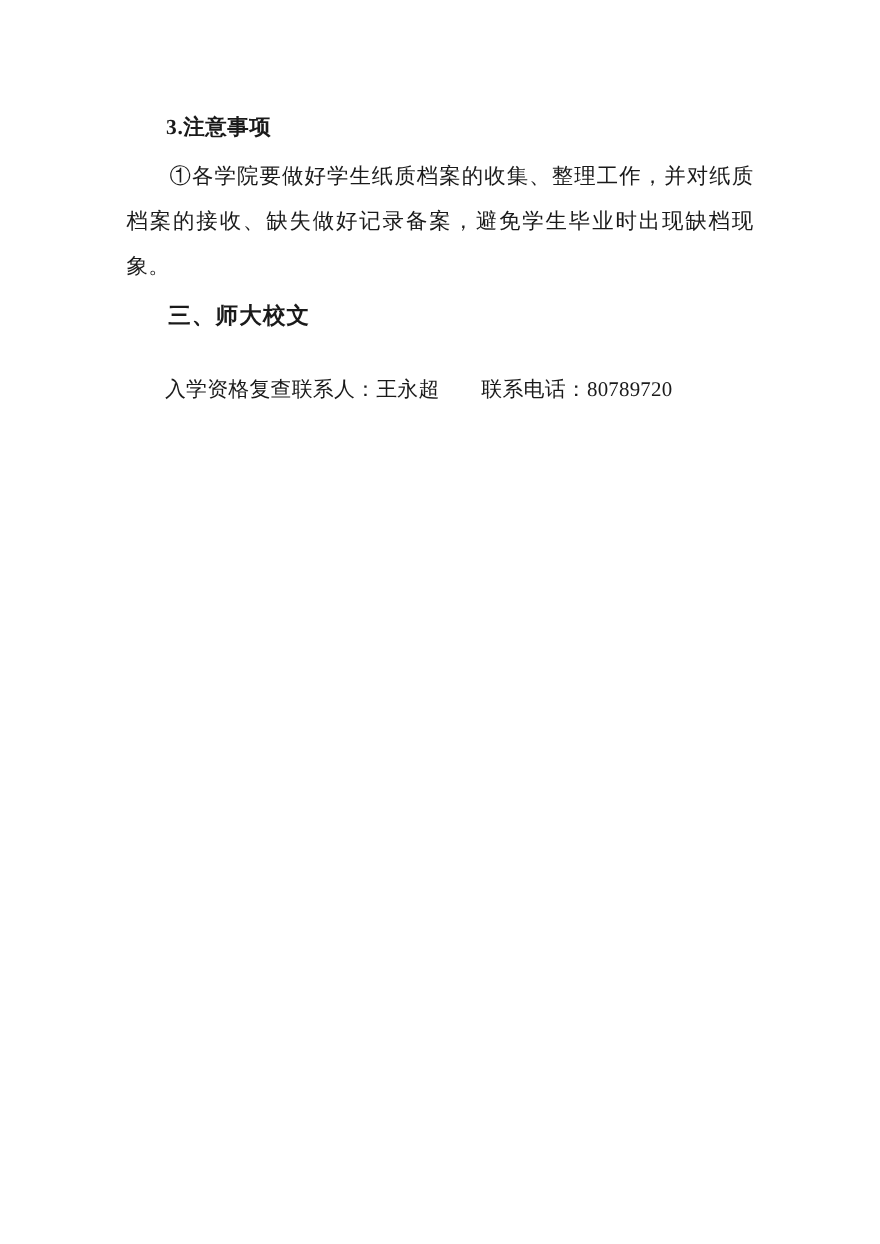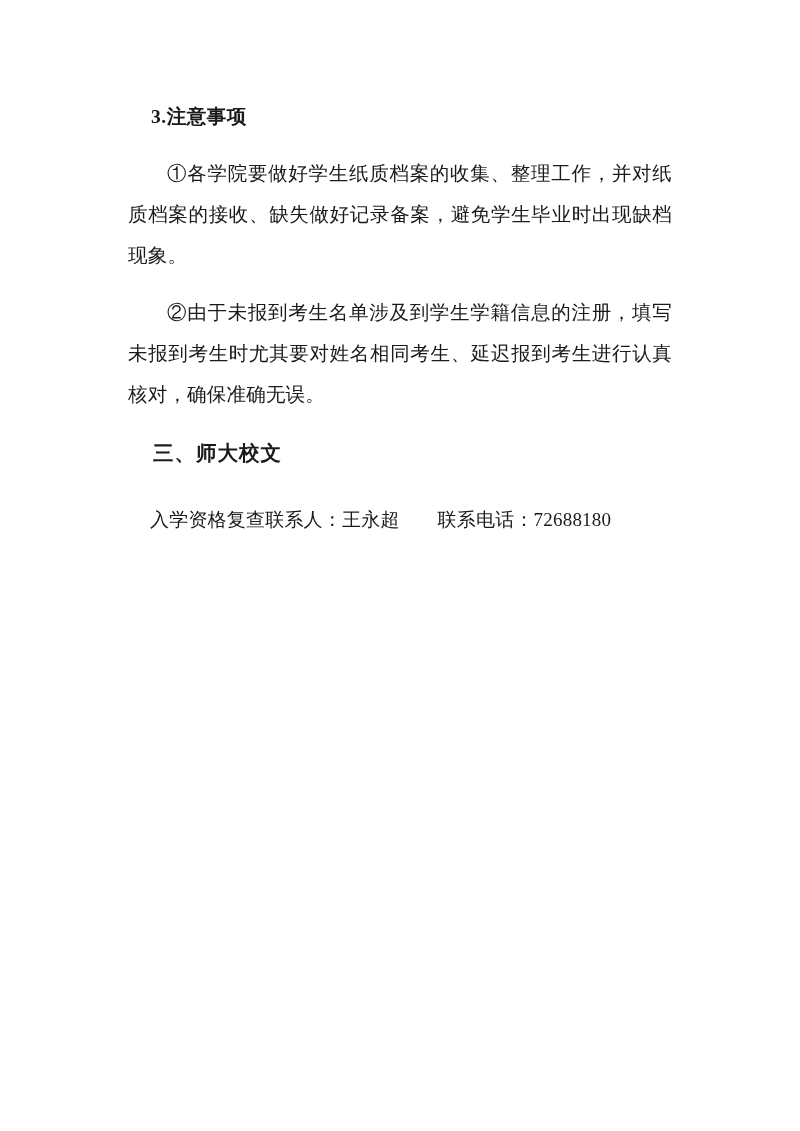--- a/index.html
+++ b/index.html
@@ -22,21 +22,21 @@
     padding: 96px 112px 60px 112px;
   }
   .doc {
     font-size: 19.5px;
     line-height: 41px;
     letter-spacing: 0.2px;
     text-align: justify;
     text-justify: inter-ideograph;
   }
   .para {
-    margin: 16px;
+    margin: 3px;
     text-indent: 2em;
     white-space: normal;
   }
   .heading {
     margin: 0;
     font-weight: bold;
     text-indent: 2em;
     font-size: 19.5px;
     line-height: 41px;
     letter-spacing: 0.5px;
@@ -64,29 +64,28 @@
 </head>
 <body>
 
 <div class="page">
   <div class="doc">
 
     <p class="heading">3.注意事项</p>
 
     <p class="para">①各学院要做好学生纸质档案的收集、整理工作，并对纸质档案的接收、缺失做好记录备案，避免学生毕业时出现缺档现象。</p>
 
-    <p class="para">②由于未报到考生名单涉及到学生学籍信息的注册，填写未报到考生时尤其要对姓名相同考生、延迟报到考生进行认真核对，确保准确无误。</p>
 
     <p class="heading-section">三、师大校文</p>
 
 
 
 
 
     <div class="spacer-md"></div>
 
 
     <p class="contact">
-      <span>入学资格复查联系人：</span><span>王永超</span><span class="gap"></span><span>联系电话：</span><span>72688180</span>
+      <span>入学资格复查联系人：</span><span>王永超</span><span class="gap"></span><span>联系电话：</span><span>80789720</span>
     </p>
 
   </div>
 </div>
 
 </body></html>

